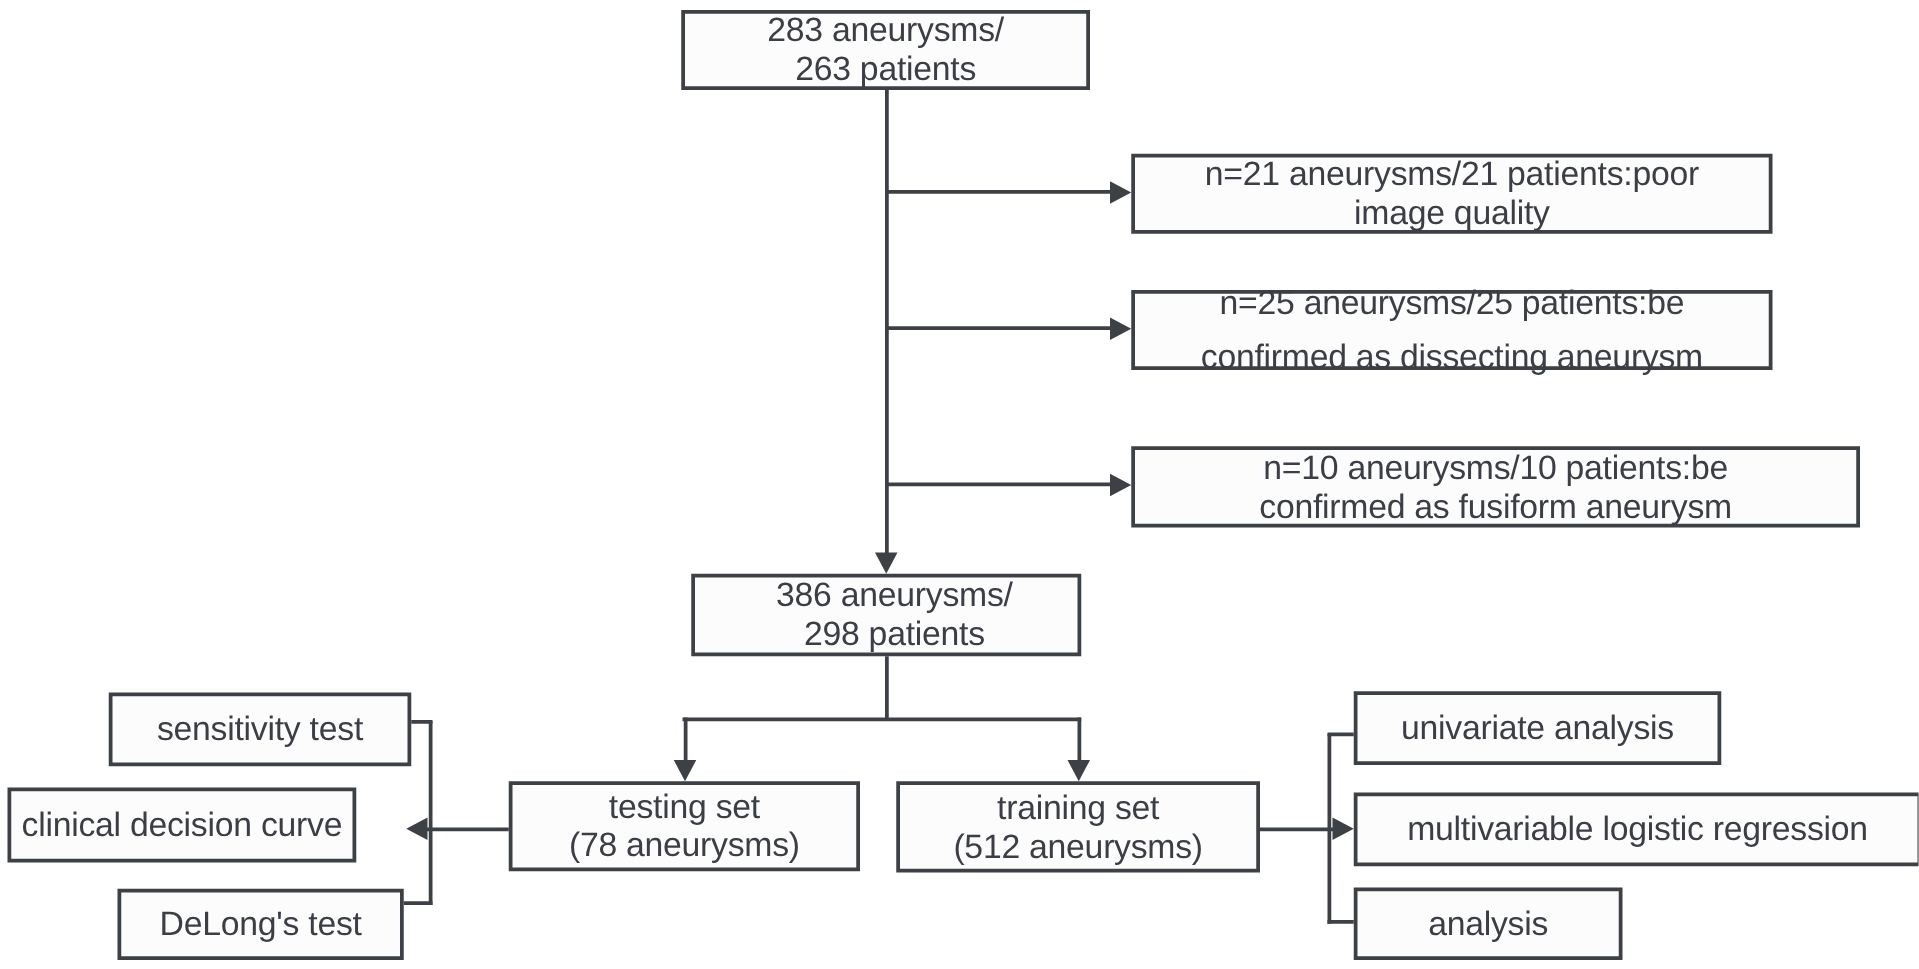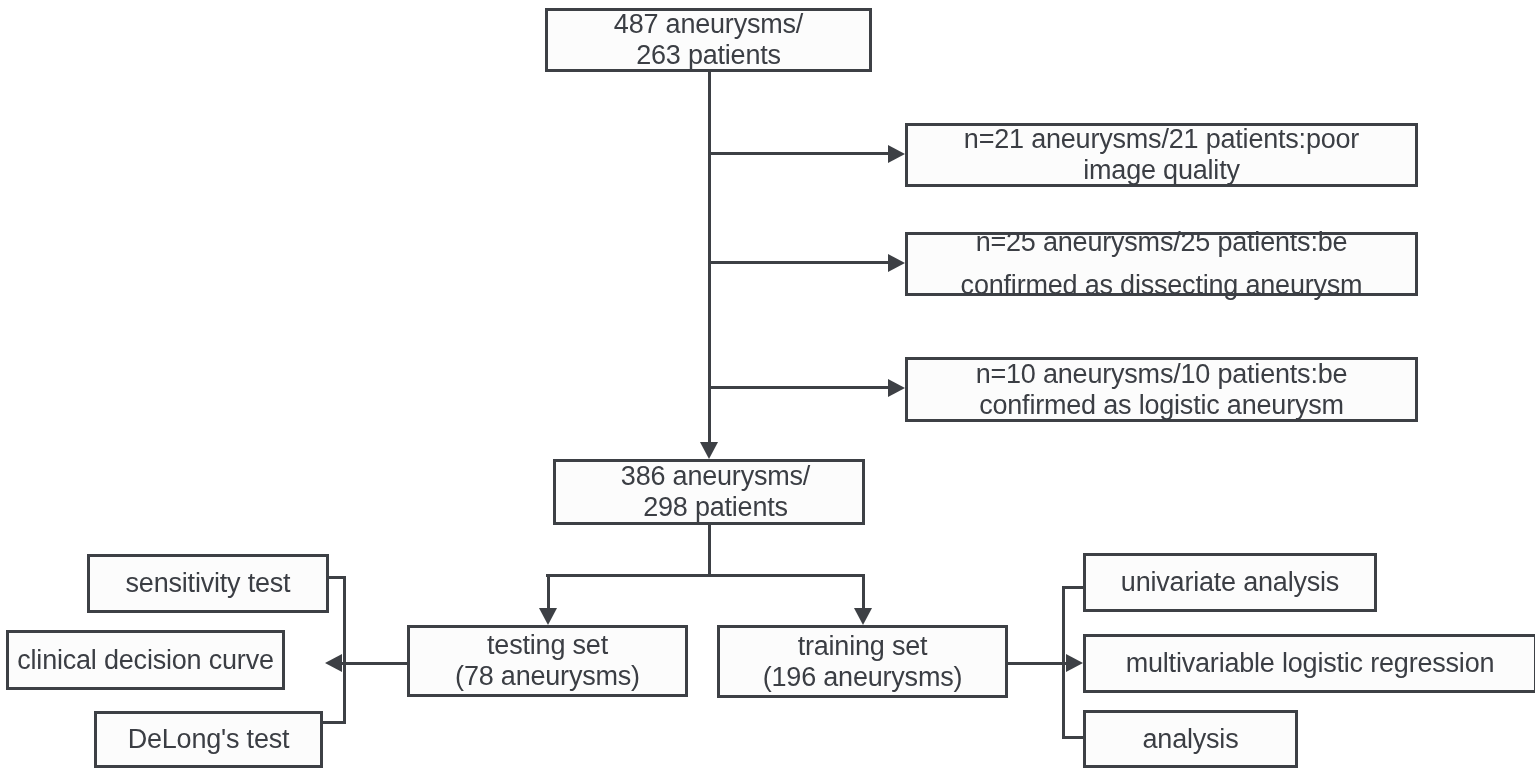--- a/index.html
+++ b/index.html
@@ -43,52 +43,52 @@
   .ah-right { border-top: 9px solid transparent; border-bottom: 9px solid transparent; border-left: 17px solid var(--line); }
   .ah-left  { border-top: 9px solid transparent; border-bottom: 9px solid transparent; border-right: 17px solid var(--line); }
   .ah-down  { border-left: 9px solid transparent; border-right: 9px solid transparent; border-top: 17px solid var(--line); }
 </style>
 </head>
 <body>
 
 <div class="canvas">
 
   <div class="node" style="left:545px; top:8px; width:327px; height:64px;">
-    <span>487 aneurysms/</span>
+    <span>283 aneurysms/</span>
     <span>263 patients</span>
   </div>
 
   <div class="node" style="left:905px; top:123px; width:513px; height:64px;text-align:right;">
     <span>n=21 aneurysms/21 patients:poor</span>
     <span>image quality</span>
   </div>
 
   <div class="node" style="left:905px; top:232px; width:513px; height:64px;gap:12px;">
     <span>n=25 aneurysms/25 patients:be</span>
     <span>confirmed as dissecting aneurysm</span>
   </div>
 
-  <div class="node" style="left:905px; top:357px; width:513px; height:65px;">
+  <div class="node" style="left:905px; top:357px; width:583px; height:65px;">
     <span>n=10 aneurysms/10 patients:be</span>
-    <span>confirmed as logistic aneurysm</span>
+    <span>confirmed as fusiform aneurysm</span>
   </div>
 
   <div class="node" style="left:553px; top:459px; width:312px; height:66px;padding-left:13px;">
     <span>386 aneurysms/</span>
     <span>298 patients</span>
   </div>
 
   <div class="node" style="left:407px; top:625px; width:281px; height:72px;">
     <span>testing set</span>
     <span>(78 aneurysms)</span>
   </div>
 
   <div class="node" style="left:717px; top:625px; width:291px; height:73px;">
     <span>training set</span>
-    <span>(196 aneurysms)</span>
+    <span>(512 aneurysms)</span>
   </div>
 
   <div class="node" style="left:87px; top:554px; width:242px; height:59px;">
     <span>sensitivity test</span>
   </div>
 
   <div class="node" style="left:6px; top:630px; width:279px; height:60px;">
     <span>clinical decision curve</span>
   </div>
 

